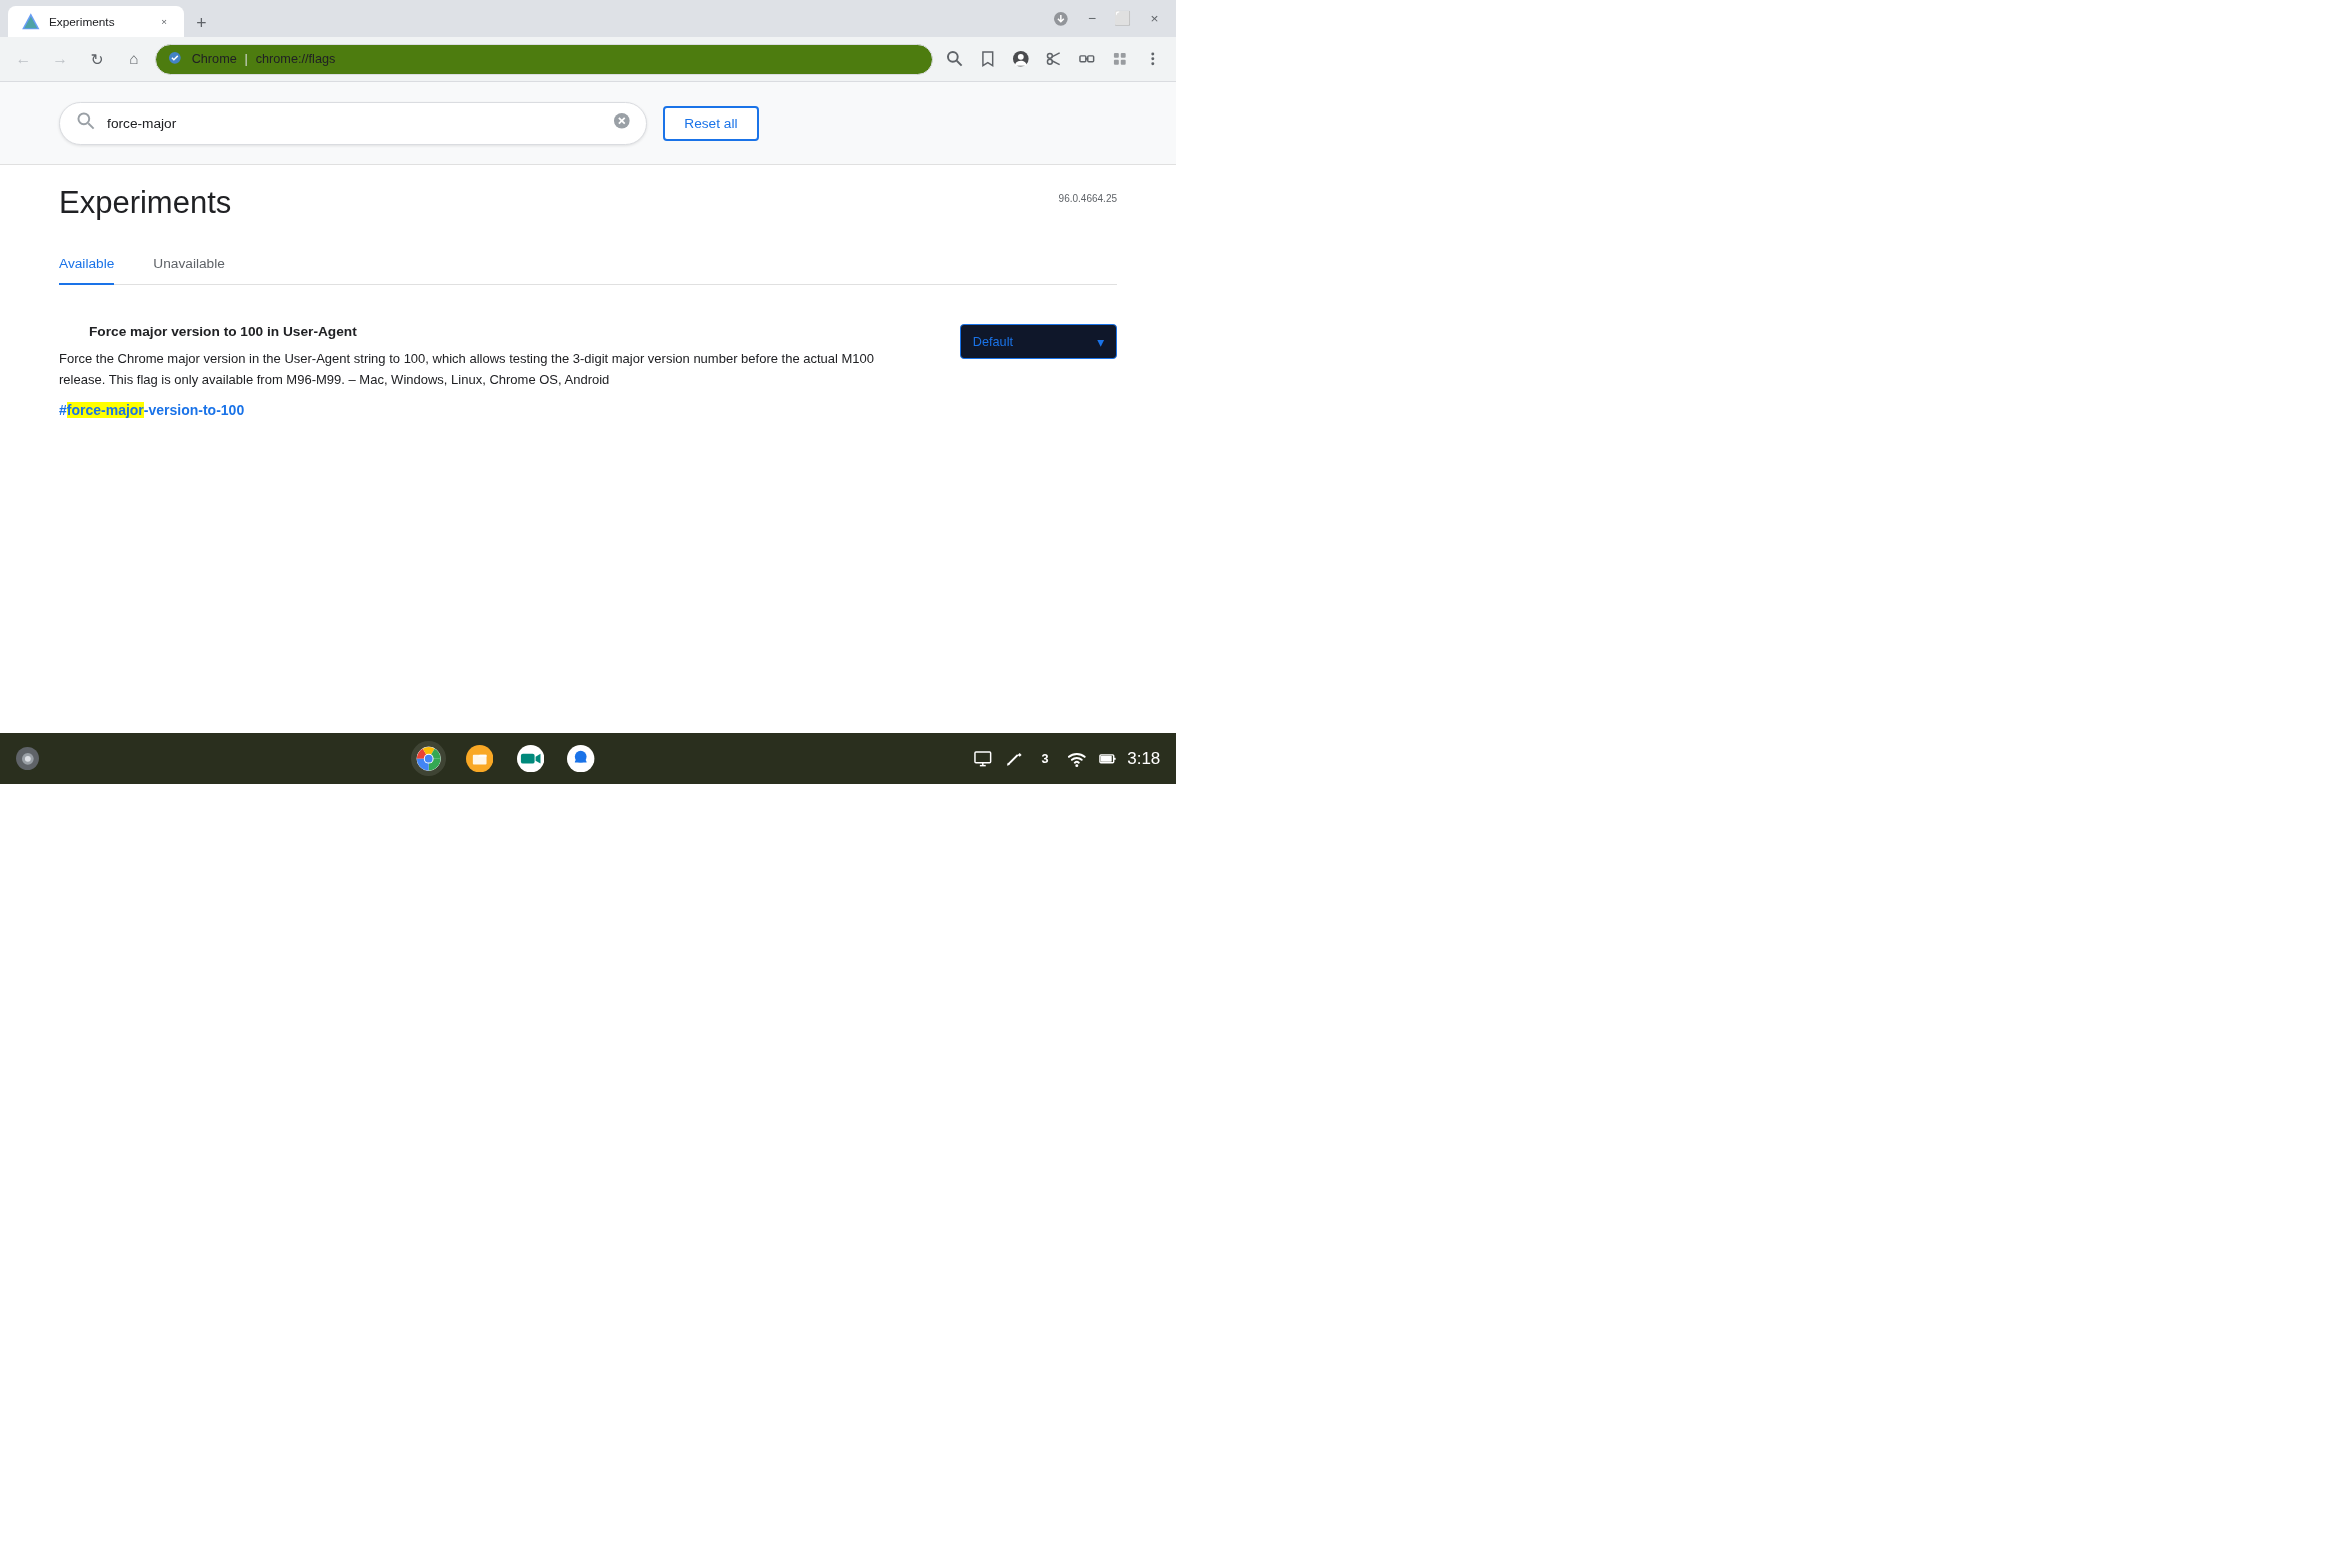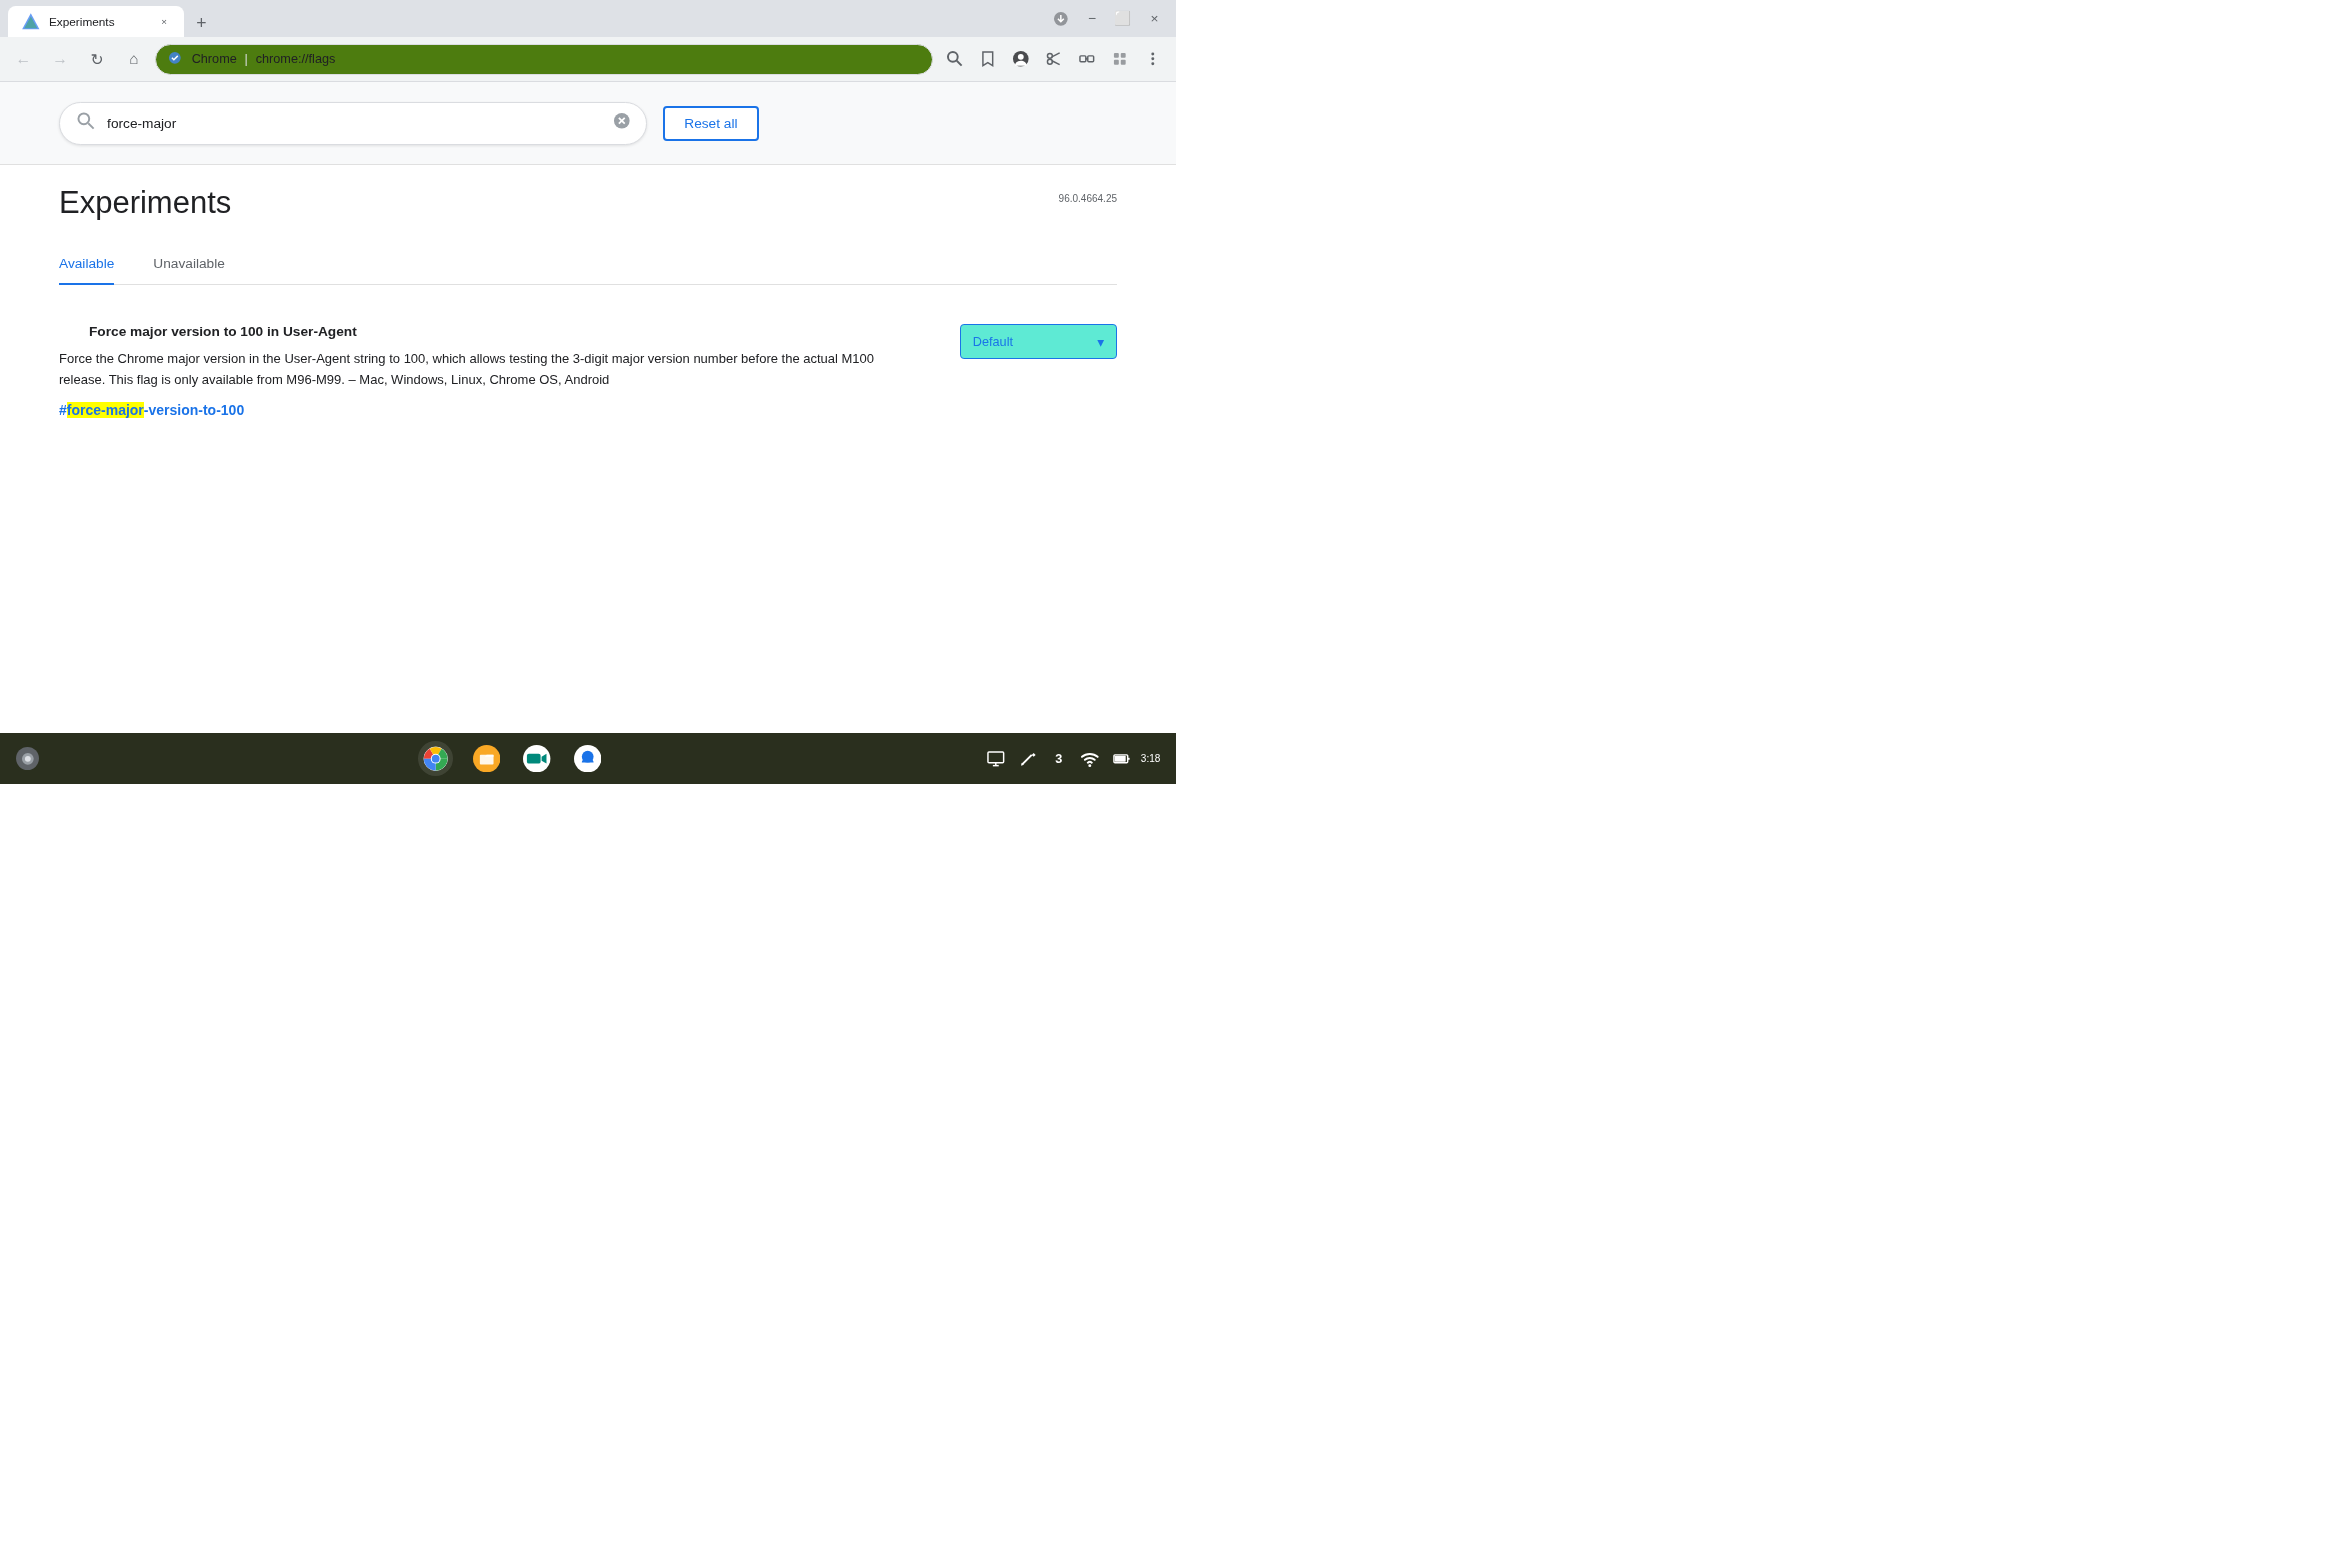--- a/index.html
+++ b/index.html
@@ -270,21 +270,21 @@
       text-decoration: none;
       font-weight: bold;
     }
 
     
     .flag-dropdown {
       min-width: 157px;
       height: 35px;
       border: 1.5px solid #1a73e8;
       border-radius: 3.9px;
-      background: #5eead4;
+      background: #0f172a;
       color: #1a73e8;
       font-size: 12.7px;
       font-weight: 500;
       padding: 0 11.8px;
       cursor: pointer;
       display: flex;
       align-items: center;
       justify-content: space-between;
       gap: 7.8px;
       flex-shrink: 0;
@@ -331,21 +331,21 @@
       justify-content: center;
       cursor: pointer;
     }
     .taskbar-right {
       display: flex;
       align-items: center;
       gap: 7.8px;
     }
     .taskbar-time {
       color: white;
-      font-size: 10px;
+      font-size: 17px;
     }
     .taskbar-icon {
       width: 23.5px;
       height: 23.5px;
       display: flex;
       align-items: center;
       justify-content: center;
       color: white;
       font-size: 13.7px;
     }

